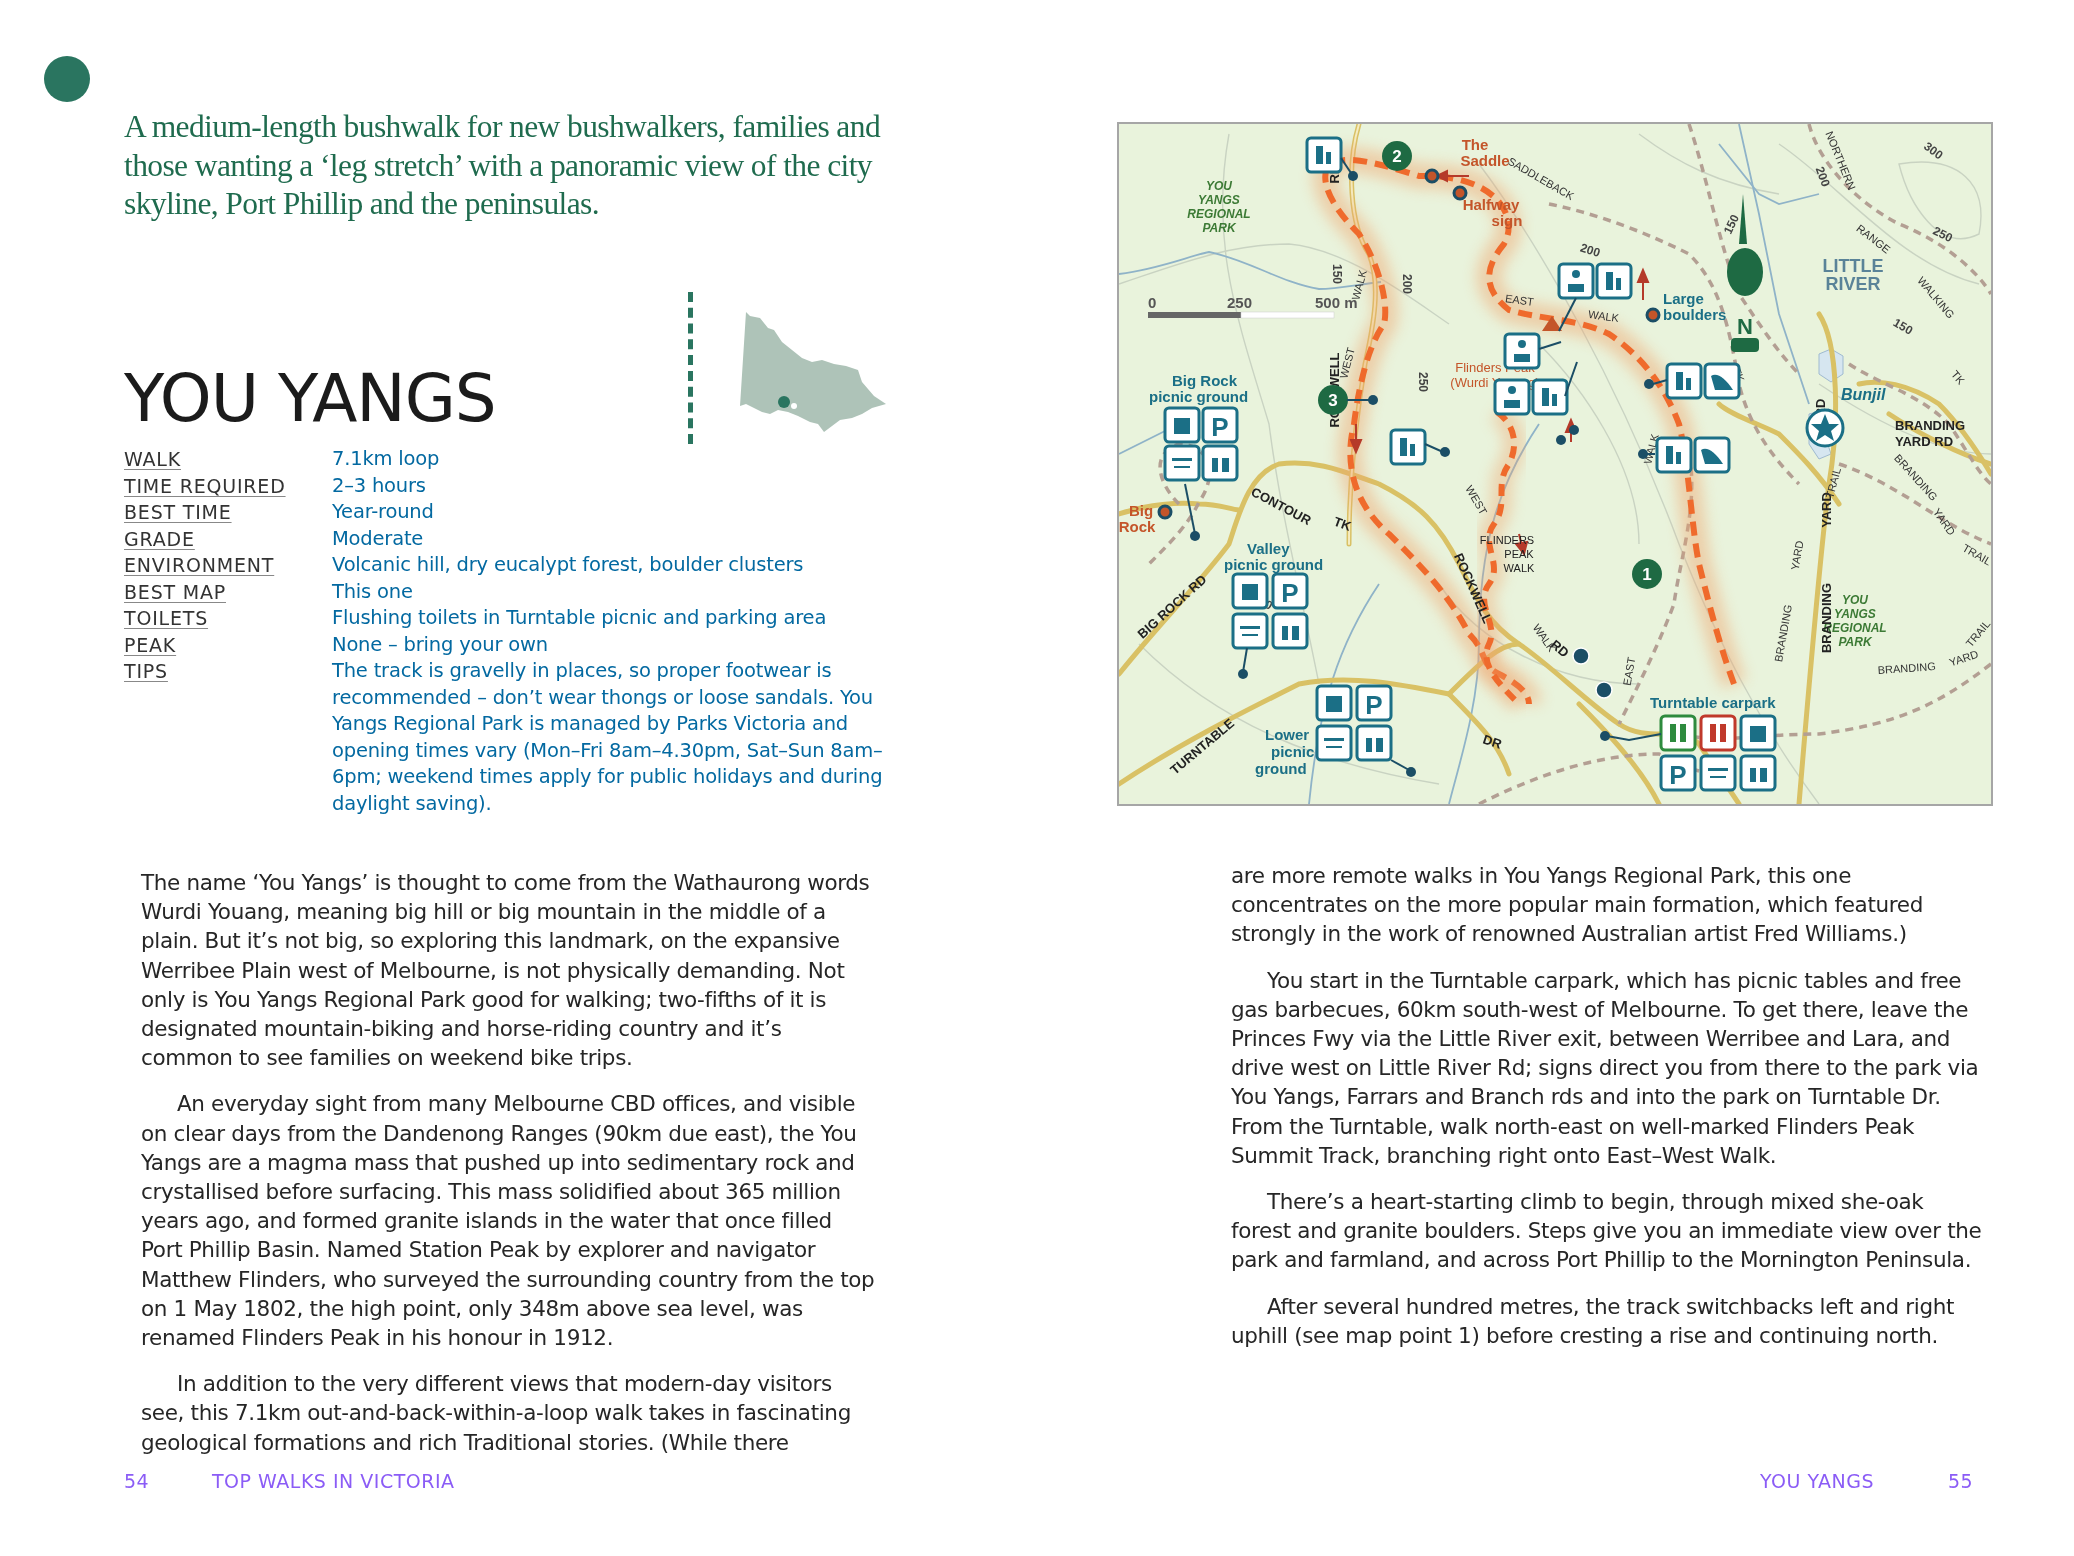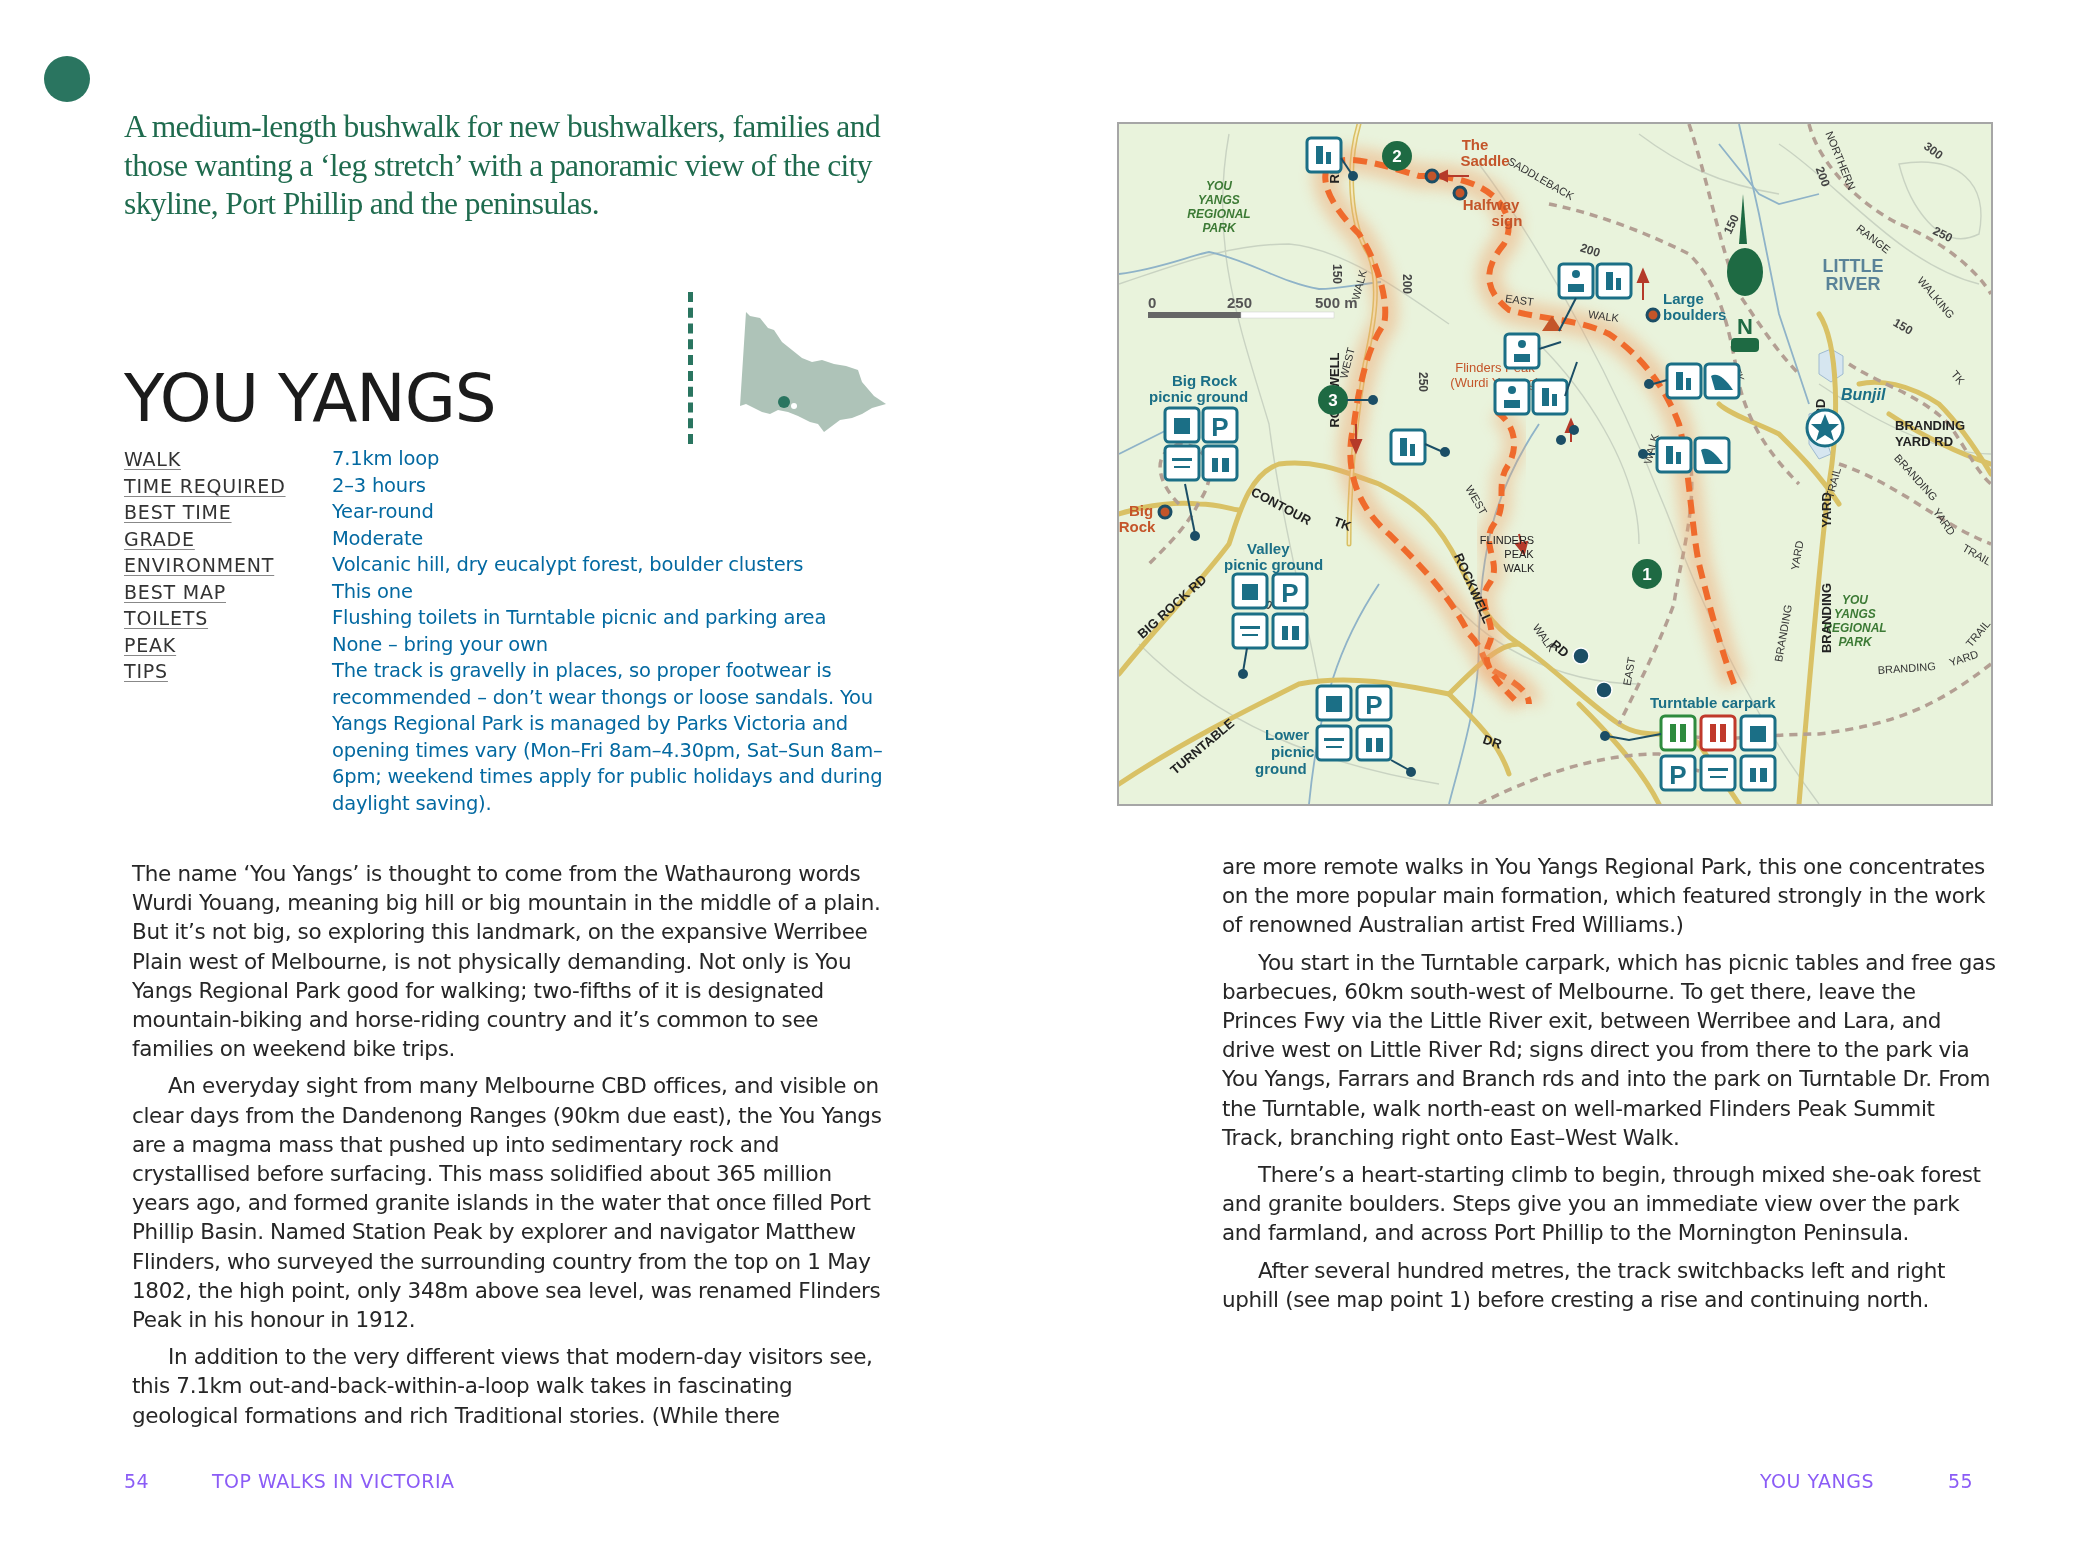--- a/index.html
+++ b/index.html
@@ -13,21 +13,21 @@
            font-family:"DejaVu Sans", sans-serif; letter-spacing:-1px; }
   #vicdash { left:688px; top:292px; width:0; height:152px; border-left:5px dashed #2a7560; }
   #vicmap { left:712px; top:300px; width:180px; height:140px; }
   #facts { left:124px; top:446px; width:760px; font-size:20.5px; line-height:26.5px; }
   .fact { display:flex; }
   .fact-k { width:208px; flex:none; color:#333; text-decoration:underline; text-decoration-color:#888;
             text-underline-offset:3px; letter-spacing:0.8px; font-family:"DejaVu Sans", sans-serif;
             font-size:19px; }
   .fact-v { flex:1; color:#0369a1; font-family:"DejaVu Sans", sans-serif; font-size:19.5px; letter-spacing:-0.2px; }
   .body { font-family:"DejaVu Sans", sans-serif; font-size:21.5px; line-height:29.2px; color:#262626; letter-spacing:-0.35px; }
-  .body p { margin:8px; }
+  .body p { margin:17px; }
   .body p.ind { text-indent:36px; }
   #leftbody { left:124px; top:851px; width:770px; }
   #rightbody { left:1214px; top:844px; width:790px; }
   #map { left:1117px; top:122px; width:872px; height:680px; border:2px solid #a6a6a6; background:#e9f3dc; overflow:hidden; }
   #map svg { position:absolute; left:0; top:0; }
   .foot { font-family:"DejaVu Sans", sans-serif; font-size:19px; color:#8b5cf6; letter-spacing:0.5px; top:1470px; }
 </style>
 </head>
 <body>
 

